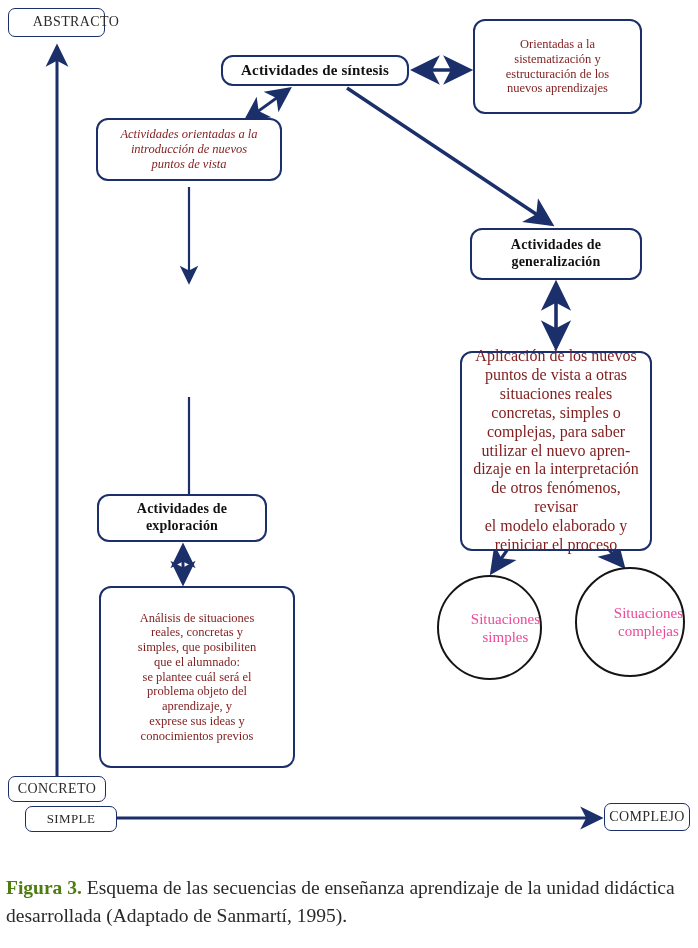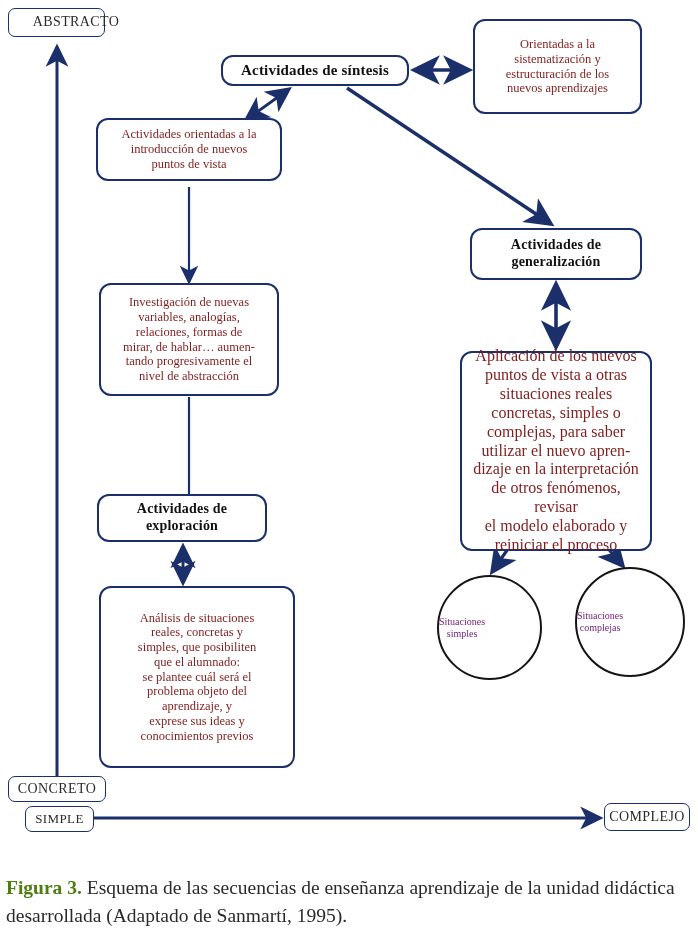--- a/index.html
+++ b/index.html
@@ -61,40 +61,40 @@
   }
 
   .circle {
     position: absolute;
     box-sizing: border-box;
     border: 2px solid #141414;
     border-radius: 50%;
     background: transparent;
     display: flex;
     align-items: center;
-    justify-content: flex-start;
+    justify-content: flex-end;
     text-align: center;
-    color: #701a75;
-    font-size: 10px;
+    color: #ec4899;
+    font-size: 15px;
     line-height: 1.2;
   }
   .circle .txt { white-space: pre-line; display:block; }
 
   
   #box-abstracto   { left: 8px;   top: 8px;   width: 97px;  height: 29px; padding-left: 39px; }
   #box-sintesis    { left: 221px; top: 55px;  width: 188px; height: 31px; font-size: 15px; }
   #box-orientadas  { left: 473px; top: 19px;  width: 169px; height: 95px; font-size: 12.5px; }
-  #box-intro       { left: 96px;  top: 118px; width: 186px; height: 63px; font-size: 12.5px; }
+  #box-intro       { left: 96px;  top: 118px; width: 186px; height: 63px; font-size: 12.5px; font-style: italic; }
   #box-general     { left: 470px; top: 228px; width: 172px; height: 52px; font-size: 14px; }
   #box-investig    { left: 99px;  top: 283px; width: 180px; height: 113px; font-size: 12.5px; }
   #box-aplicacion  { left: 460px; top: 351px; width: 192px; height: 200px; font-size: 16px; }
   #box-exploracion { left: 97px;  top: 494px; width: 170px; height: 48px; font-size: 14px; }
   #box-analisis    { left: 99px;  top: 586px; width: 196px; height: 182px; font-size: 12.5px; }
   #box-concreto    { left: 8px;   top: 776px; width: 98px;  height: 26px; }
-  #box-simple      { left: 25px;  top: 806px; width: 69px;  height: 26px; font-size: 13px; }
+  #box-simple      { left: 25px;  top: 806px; width: 92px;  height: 26px; font-size: 13px; }
   #box-complejo    { left: 604px; top: 803px; width: 86px;  height: 28px; font-size: 14px; }
 
   #circ-simples   { left: 437px; top: 575px; width: 105px; height: 105px; }
   #circ-complejas { left: 575px; top: 567px; width: 110px; height: 110px; }
 
   
   #caption {
     position: absolute;
     left: 6px;
     top: 874px;
@@ -200,28 +200,20 @@
     <span class="txt">Actividades orientadas a la
 introducción de nuevos
 puntos de vista</span>
   </div>
 
   <div class="node bold" id="box-general">
     <span class="txt">Actividades de
 generalización</span>
   </div>
 
-  <div class="node" id="box-investig">
-    <span class="txt">Investigación de nuevas
-variables, analogías,
-relaciones, formas de
-mirar, de hablar… aumen-
-tando progresivamente el
-nivel de abstracción</span>
-  </div>
 
   <div class="node" id="box-aplicacion">
     <span class="txt">Aplicación de los nuevos
 puntos de vista a otras
 situaciones reales
 concretas, simples o
 complejas, para saber
 utilizar el nuevo apren-
 dizaje en la interpretación
 de otros fenómenos, revisar

